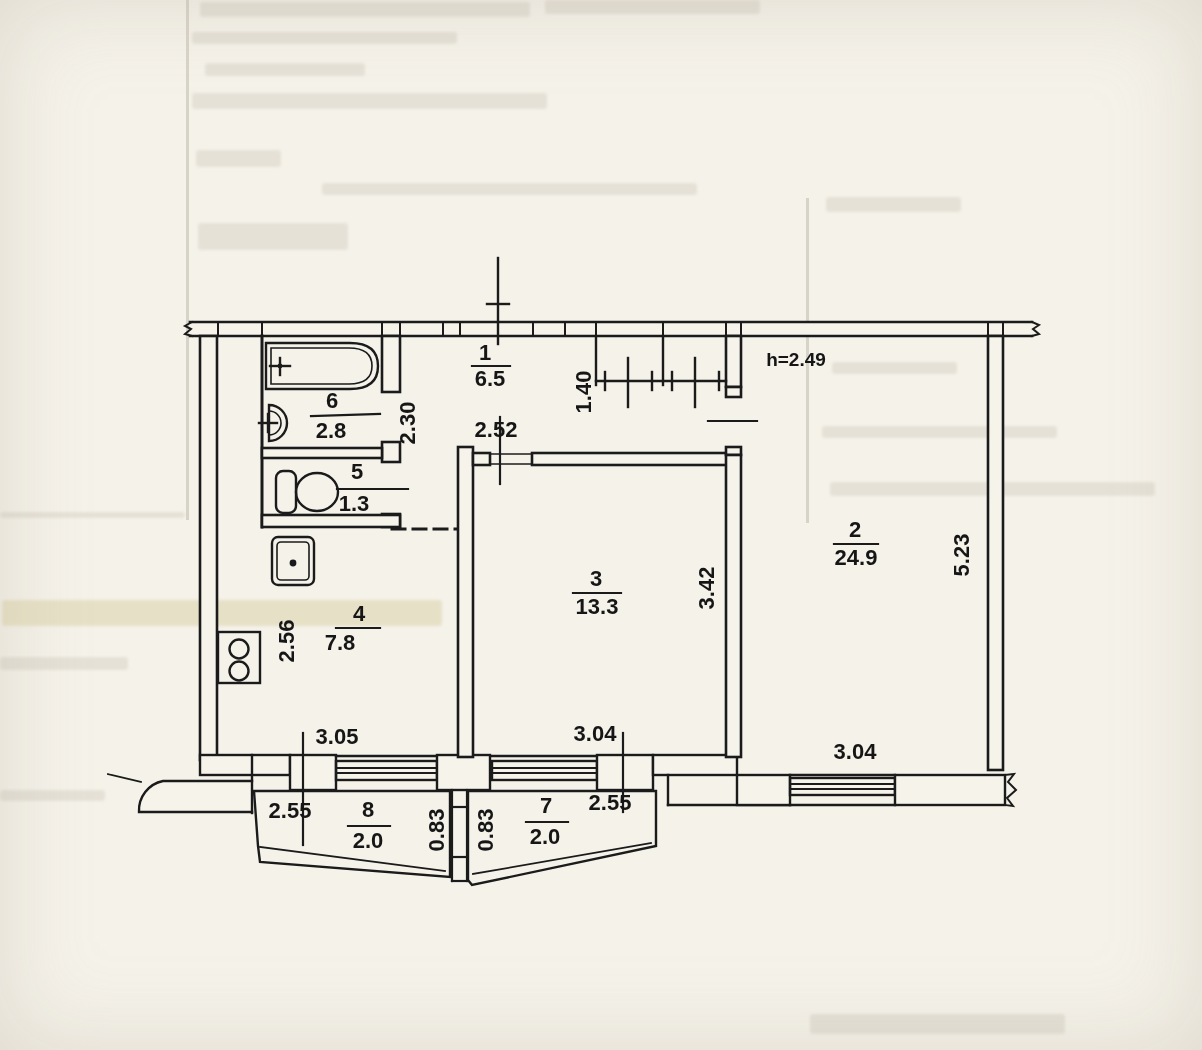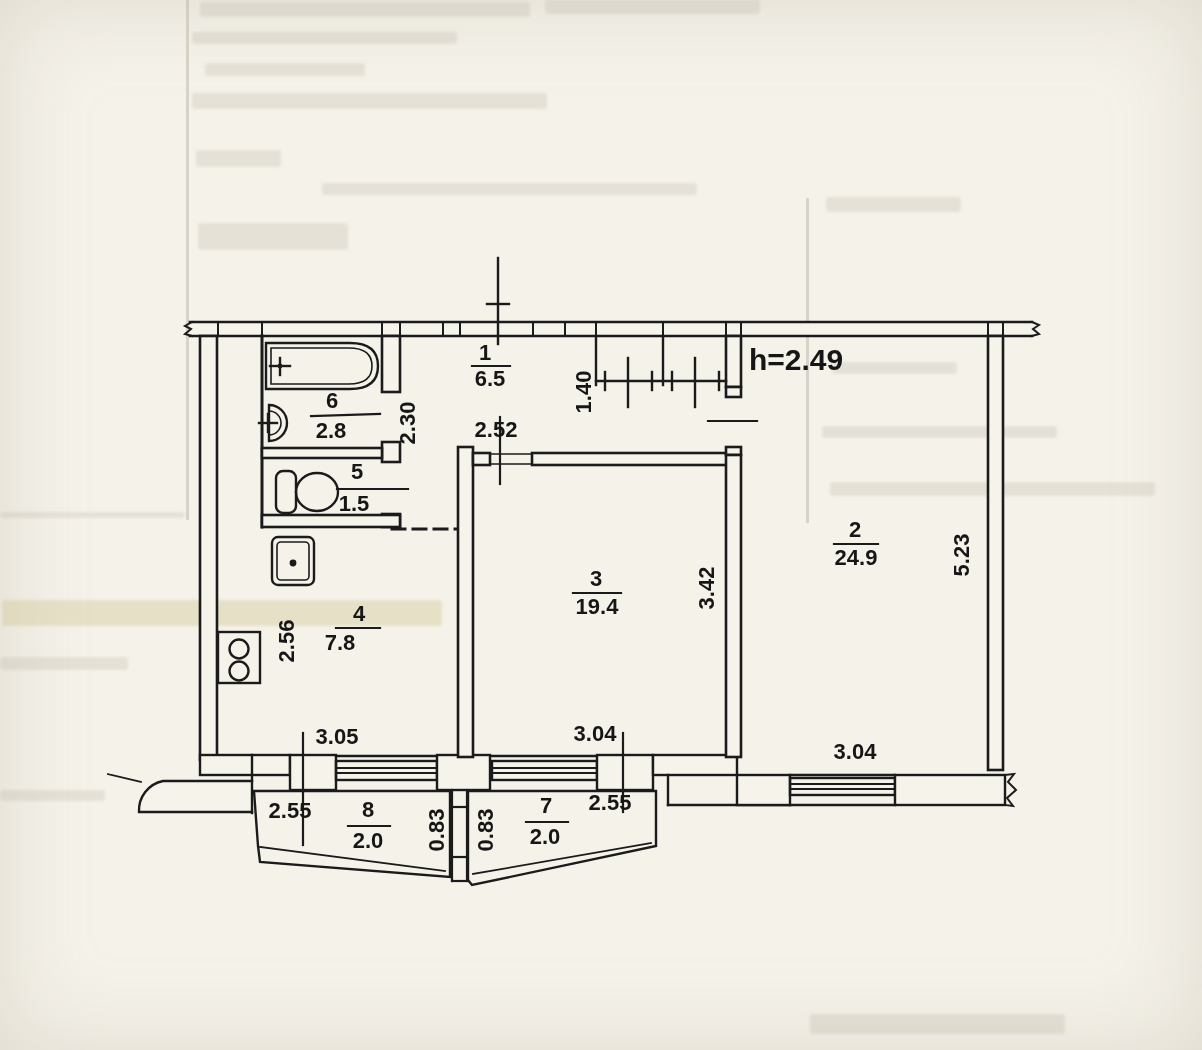--- a/index.html
+++ b/index.html
@@ -12,21 +12,21 @@
   #plan-svg{position:absolute;left:0;top:0;}
   .lbl{
     position:absolute;
     font:bold 22px "Liberation Sans",sans-serif;
     color:#161616;
     transform:translate(-50%,-50%);
     white-space:nowrap;
     letter-spacing:0;
   }
   .lbl.v{transform:translate(-50%,-50%) rotate(-90deg);}
-  .lbl.big{font-size:30px;}
+  .lbl.big{font-size:19px;}
   .smudge{
     position:absolute;
     background:#a89f8d;
     opacity:.20;
     filter:blur(1.6px);
     border-radius:3px;
     pointer-events:none;
   }
   .smudge.tint{background:#cfc48f;opacity:.38;}
   .smudge.vline{background:#b7afa0;opacity:.45;filter:blur(.6px);border-radius:0;}
@@ -224,27 +224,27 @@
     </g>
   </svg>
 
   <span class="lbl" style="left:485px;top:353px;">1</span>
   <span class="lbl" style="left:490px;top:379px;">6.5</span>
 
   <span class="lbl" style="left:855px;top:530px;">2</span>
   <span class="lbl" style="left:856px;top:558px;">24.9</span>
 
   <span class="lbl" style="left:596px;top:579px;">3</span>
-  <span class="lbl" style="left:597px;top:607px;">19.4</span>
+  <span class="lbl" style="left:597px;top:607px;">13.3</span>
 
   <span class="lbl" style="left:359px;top:614px;">4</span>
   <span class="lbl" style="left:340px;top:643px;">7.8</span>
 
   <span class="lbl" style="left:357px;top:472px;">5</span>
-  <span class="lbl" style="left:354px;top:504px;">1.5</span>
+  <span class="lbl" style="left:354px;top:504px;">1.3</span>
 
   <span class="lbl" style="left:332px;top:401px;">6</span>
   <span class="lbl" style="left:331px;top:431px;">2.8</span>
 
   <span class="lbl" style="left:546px;top:806px;">7</span>
   <span class="lbl" style="left:545px;top:837px;">2.0</span>
 
   <span class="lbl" style="left:368px;top:810px;">8</span>
   <span class="lbl" style="left:368px;top:841px;">2.0</span>
 

